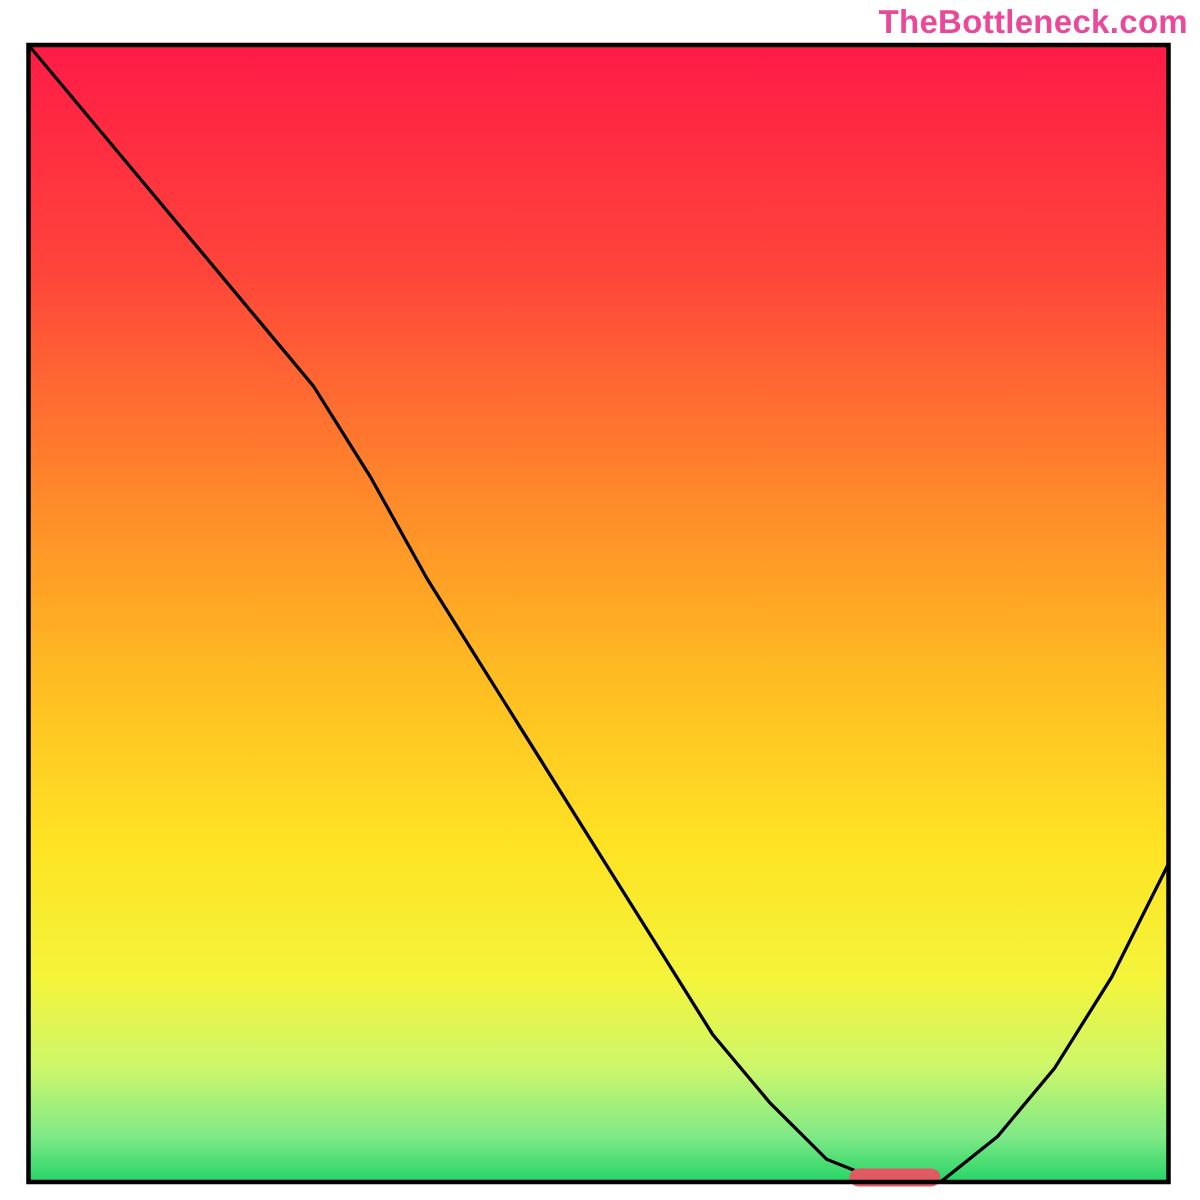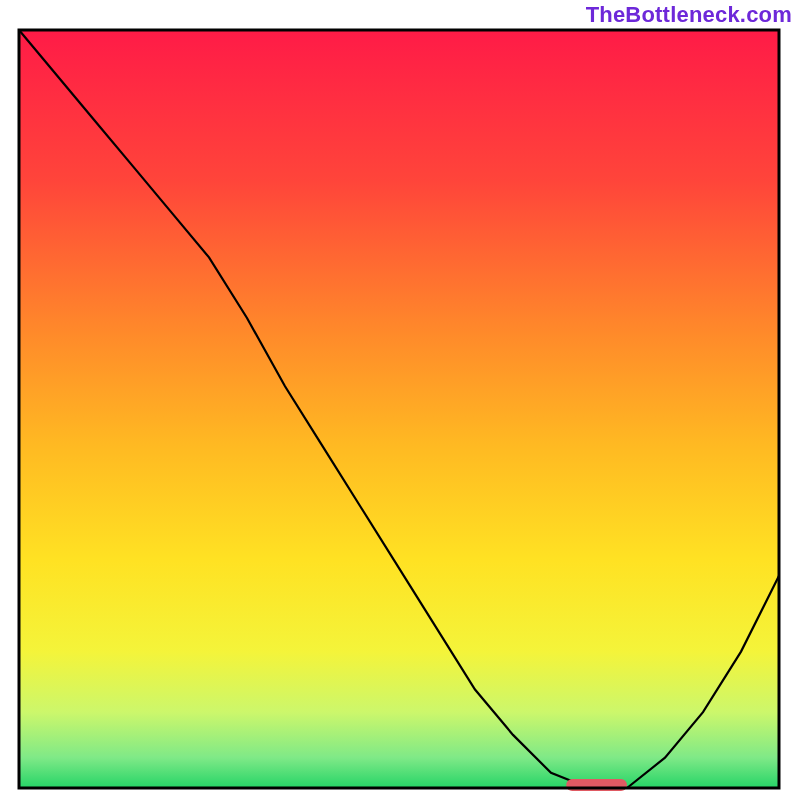--- a/index.html
+++ b/index.html
@@ -12,21 +12,21 @@
   }
   .container {
     position: relative;
     width: 800px;
     height: 800px;
   }
   .watermark {
     position: absolute;
     top: 2px;
     right: 8px;
-    color: #6d28d9;
+    color: #ec4899;
     font-weight: bold;
     font-size: 22px;
     letter-spacing: 0.2px;
   }
   svg.chart {
     position: absolute;
     left: 0;
     top: 0;
     width: 800px;
     height: 800px;

